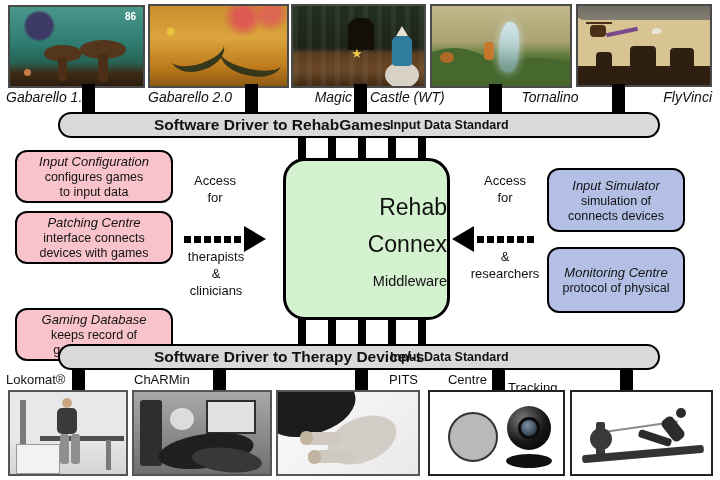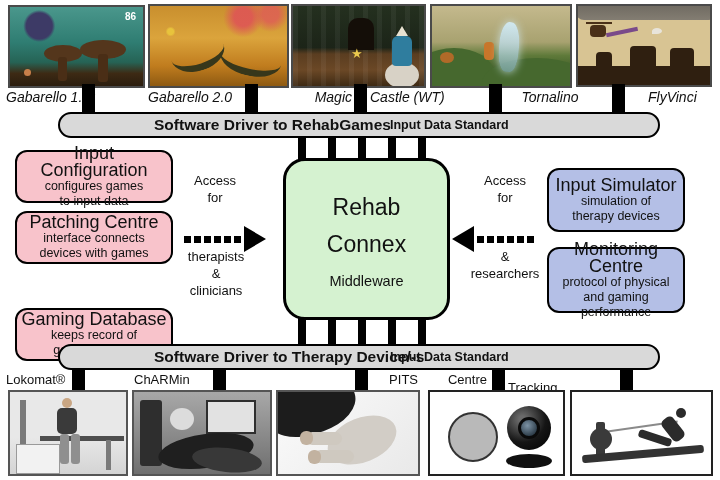--- a/index.html
+++ b/index.html
@@ -110,27 +110,27 @@
                 font-size:15.5px;font-weight:bold;white-space:nowrap;}
   .driver-standard{position:absolute;left:330px;top:50%;transform:translateY(-52%);
                    font-size:12.5px;font-weight:bold;white-space:nowrap;}
 
   
   .module{position:absolute;border:2px solid #000;border-radius:12px;box-sizing:border-box;
           display:flex;flex-direction:column;justify-content:center;align-items:center;
           text-align:center;padding:2px 4px;z-index:2;}
   .module.pink{background:var(--module-pink,#f8c3cb);left:15px;width:158px;height:53px;}
   .module.blue{background:var(--module-blue,#b4bfe6);left:547px;width:138px;}
-  .module-title{font-size:18px;line-height:17px;}
+  .module-title{font-size:13px;line-height:17px;font-style:italic;}
   .module-desc{font-size:12.5px;line-height:15px;}
 
   
   .core{position:absolute;left:283px;top:158px;width:167px;height:162px;
         background:var(--core-green,#d5f2d0);border:3px solid #000;border-radius:22px;
-        box-sizing:border-box;display:flex;flex-direction:column;align-items:center;
+        box-sizing:border-box;display:flex;flex-direction:column;align-items:flex-end;
         justify-content:center;text-align:center;z-index:2;}
   .core-line{font-size:23px;line-height:37px;}
   .core-sub{font-size:14.5px;margin-top:10px;}
 
   
   .access-text{position:absolute;text-align:center;font-size:13px;line-height:17px;}
   .dotted-arrow{position:absolute;display:flex;align-items:center;height:26px;}
   .dotted-arrow .dot{width:7px;height:7px;background:#000;margin-right:3px;flex:none;}
   .head-right{width:0;height:0;border-top:13px solid transparent;border-bottom:13px solid transparent;
               border-left:22px solid #000;flex:none;}
@@ -182,21 +182,21 @@
     <div class="shape g5-heli" style="left:12px;top:19px;width:16px;height:12px;"></div>
     <div class="shape g5-arm" style="left:28px;top:24px;width:32px;height:4px;"></div>
     <div class="shape g5-bird" style="left:74px;top:22px;width:10px;height:6px;"></div>
   </div>
 
   <div class="game-label" style="left:6px;">Gabarello 1.3r</div>
   <div class="game-label" style="left:148px;">Gabarello 2.0</div>
   <div class="game-label" style="left:296px;width:56px;text-align:right;">Magic</div>
   <div class="game-label" style="left:370px;">Castle (WT)</div>
   <div class="game-label" style="left:500px;width:100px;text-align:center;">Tornalino</div>
-  <div class="game-label" style="left:648px;width:64px;">FlyVinci</div>
+  <div class="game-label" style="left:648px;width:64px;text-align:right;">FlyVinci</div>
 
   <div class="connector" style="left:82px;top:84px;height:31px;"></div>
   <div class="connector" style="left:245px;top:84px;height:31px;"></div>
   <div class="connector" style="left:354px;top:84px;height:31px;"></div>
   <div class="connector" style="left:489px;top:84px;height:31px;"></div>
   <div class="connector" style="left:612px;top:84px;height:31px;"></div>
 
   <div class="driver-bar" style="top:112px;">
     <span class="driver-title">Software Driver to RehabGames</span>
     <span class="driver-standard">Input Data Standard</span>
@@ -226,26 +226,25 @@
   </div>
   <div class="module pink" style="top:272px;margin-top:36px;">
     <div class="module-title">Gaming Database</div>
     <div class="module-desc">keeps record of</div>
     <div class="module-desc">gaming results</div>
   </div>
 
   <div class="module blue" style="top:168px;height:64px;">
     <div class="module-title">Input Simulator</div>
     <div class="module-desc">simulation of</div>
-    <div class="module-desc">therapy devices</div>
+    <div class="module-desc">connects devices</div>
   </div>
   <div class="module blue" style="top:247px;height:66px;">
     <div class="module-title">Monitoring Centre</div>
     <div class="module-desc">protocol of physical</div>
-    <div class="module-desc">and gaming performance</div>
   </div>
 
   <div class="core">
     <div class="core-line">Rehab</div>
     <div class="core-line">Connex</div>
     <div class="core-sub">Middleware</div>
   </div>
 
   <div class="access-text" style="left:173px;top:172px;width:84px;">
     <div>Access</div>

